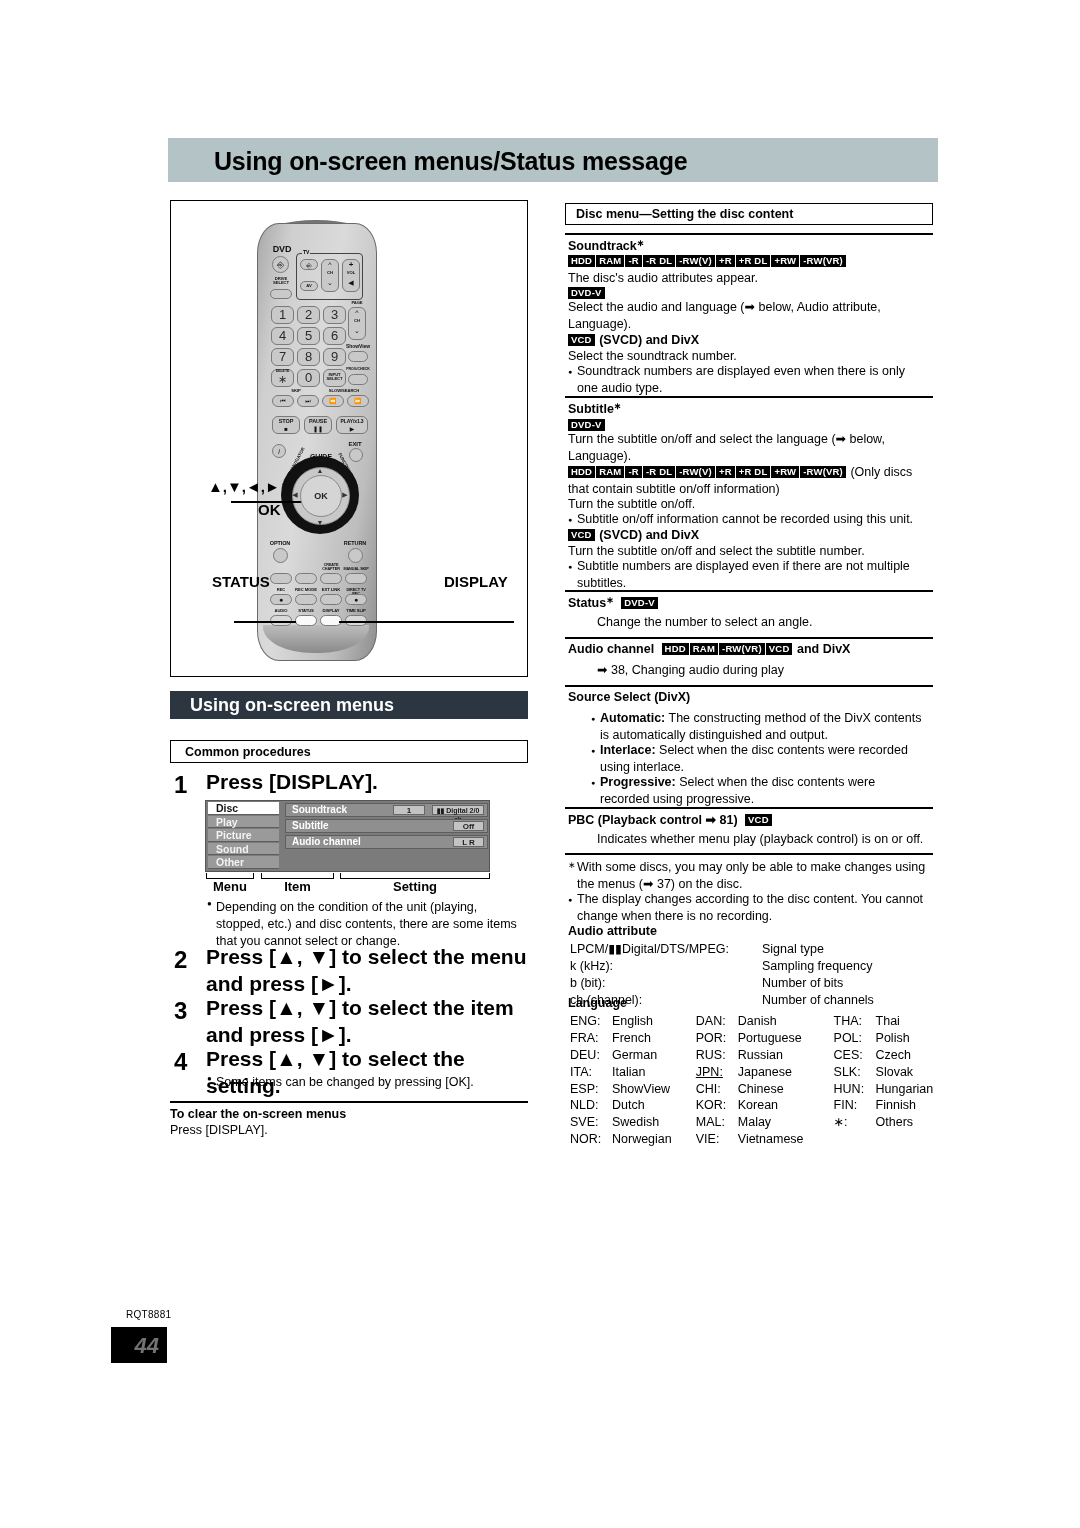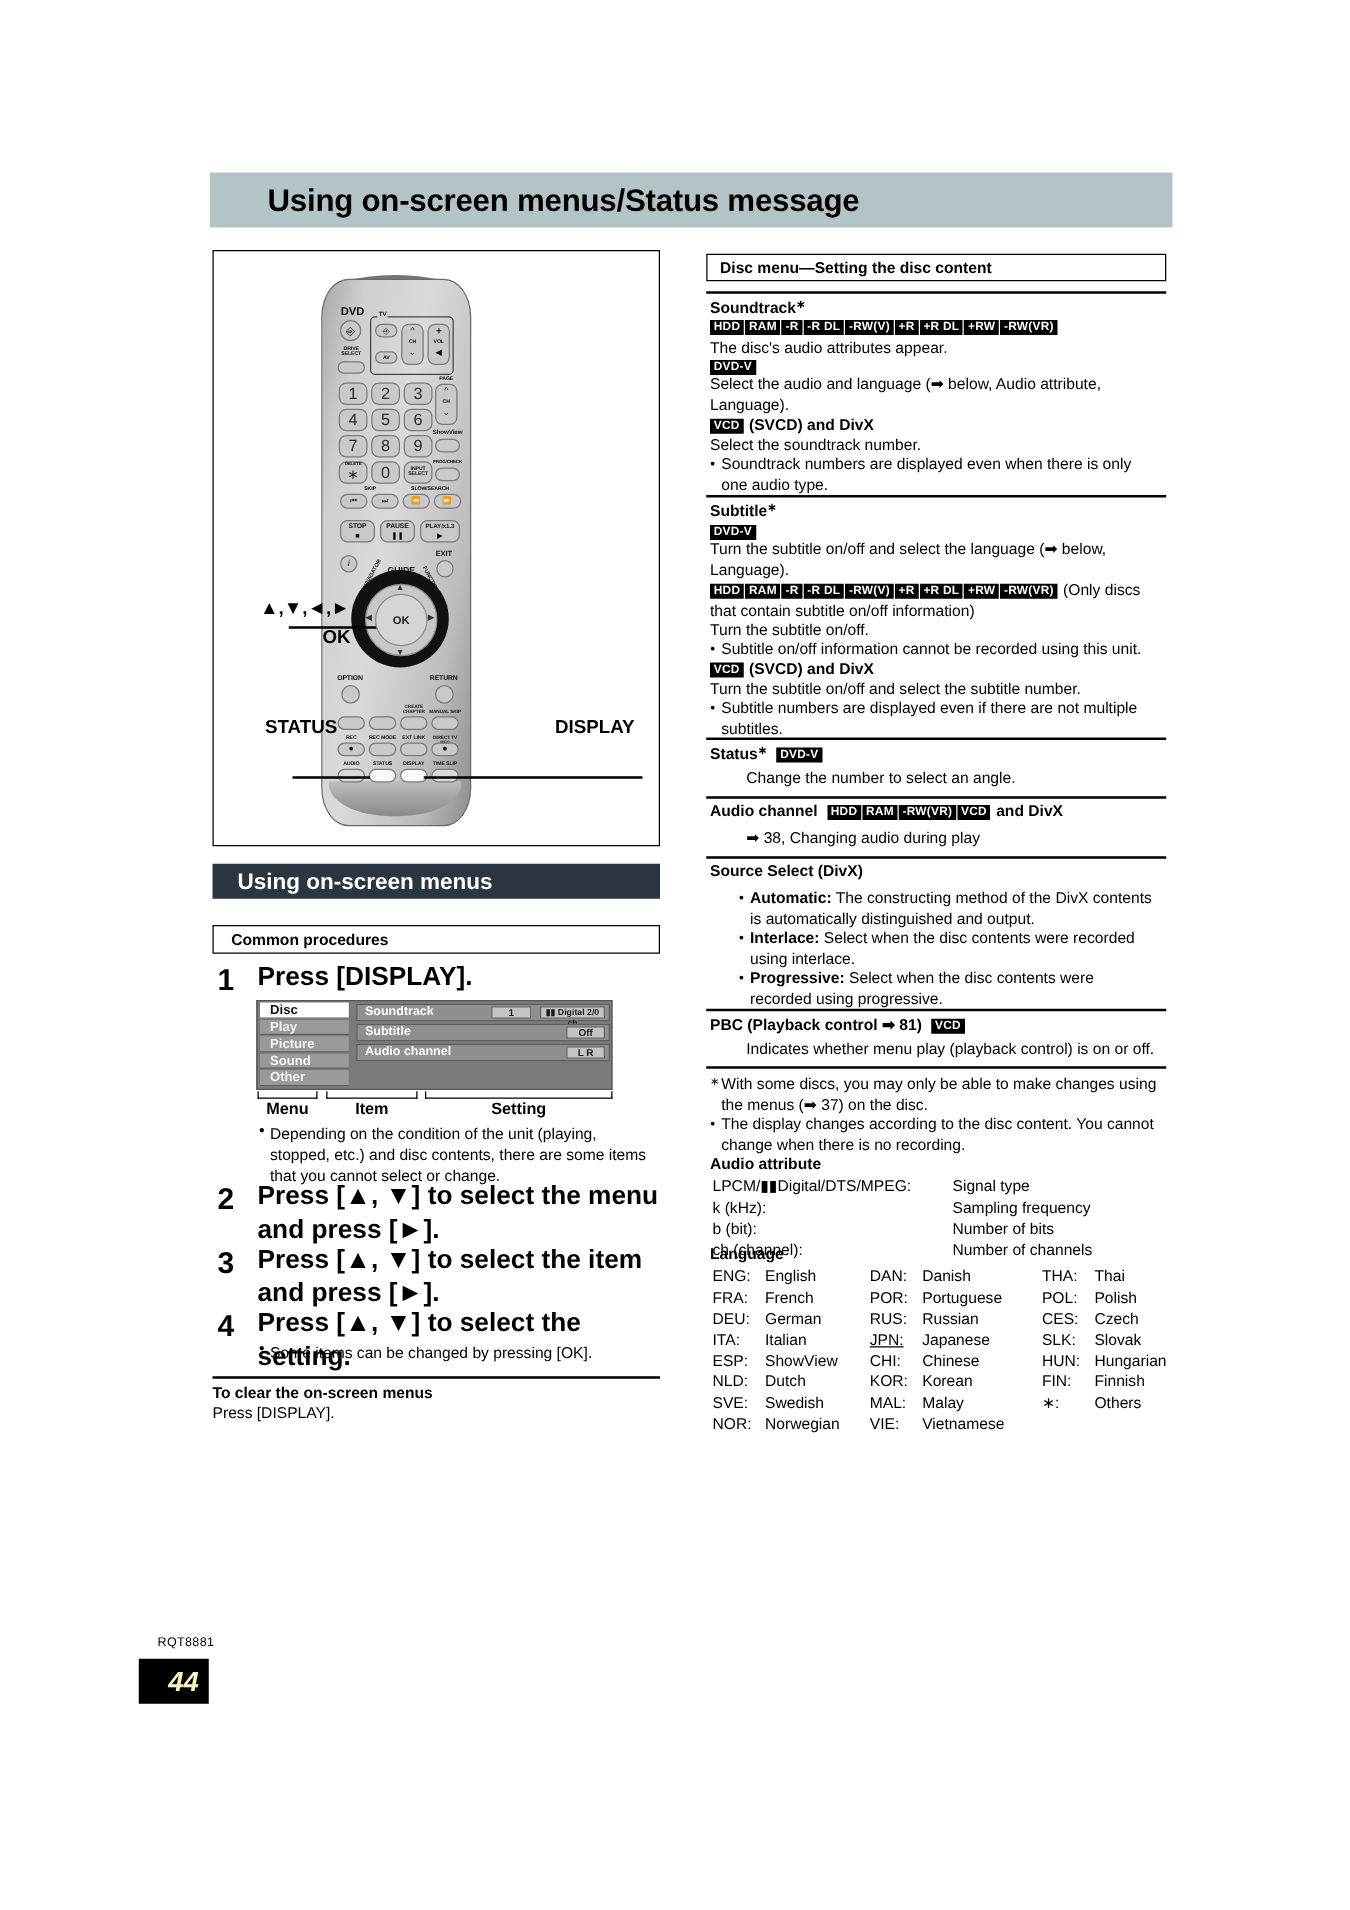--- a/index.html
+++ b/index.html
@@ -138,21 +138,21 @@
   .langtbl td.code{width:40px;}
   .langtbl td.sp{width:46px;}
 
   .attr{position:absolute;font-size:12.5px;line-height:1.2;}
   .attr td{padding:0;font-size:12.5px;}
   .attr td.l{width:190px;}
 
   
   .rqt{position:absolute;left:126px;top:1309px;font-size:10px;letter-spacing:0.3px;}
   .pgbox{position:absolute;left:111px;top:1327px;width:56px;height:36px;background:#000;}
-  .pgbox span{position:absolute;right:8px;top:6px;color:#fef9c3;font-size:22px;
+  .pgbox span{position:absolute;right:8px;top:6px;color:#737373;font-size:22px;
     font-style:italic;font-weight:bold;}
 </style>
 </head>
 <body>
 
 <div class="page">
 
   <div class="banner">
     <div class="banner-title">Using on-screen menus/Status message</div>
   </div>

